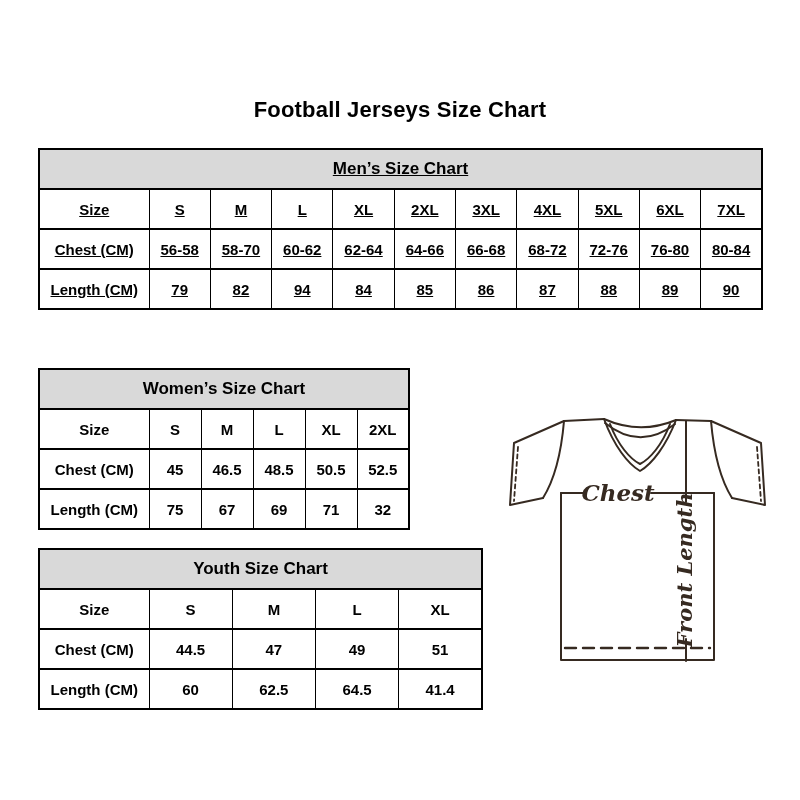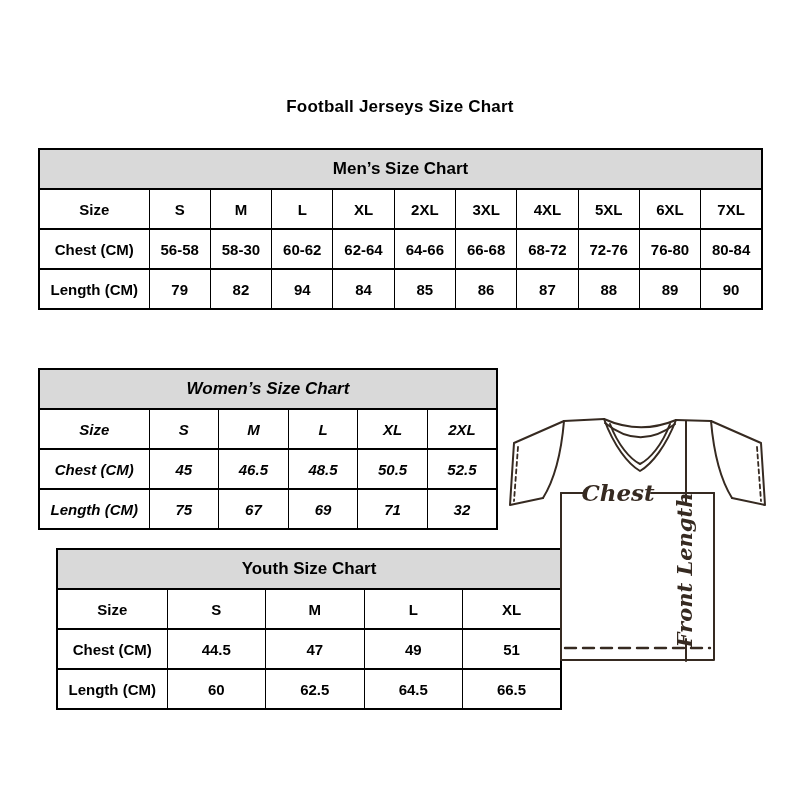--- a/index.html
+++ b/index.html
@@ -3,40 +3,40 @@
 <meta charset="utf-8">
 <style>
   * { margin:0; padding:0; box-sizing:border-box; }
   html,body { width:800px; height:800px; background:#ffffff; }
   .page {
     position:relative; width:800px; height:800px; background:#ffffff;
     font-family:"Liberation Sans", sans-serif; color:#000;
   }
   .page-title {
     position:absolute; top:97px; left:0; width:800px;
-    text-align:center; font-size:17px; font-weight:bold; color:#000;
+    text-align:center; font-size:22px; font-weight:bold; color:#000;
     letter-spacing:0.2px;
   }
   table.size-table {
     position:absolute; border-collapse:collapse; table-layout:fixed;
     border:2px solid #000; background:#fff;
   }
   table.size-table th, table.size-table td {
     border-top:2px solid #000; border-bottom:2px solid #000;
     border-left:1px solid #000; border-right:1px solid #000;
     text-align:center; vertical-align:middle;
     font-weight:bold; font-size:15px; height:40px; padding:0 2px;
     overflow:hidden; white-space:nowrap;
   }
   table.size-table th.tbl-title {
     background:#d9d9d9; font-size:17px; height:40px;
   }
-  #mens-table   { left:38px; top:148px; width:725px; }
-  #womens-table { left:38px; top:368px; width:460px;font-style:italic; }
-  #youth-table  { left:56px; top:548px; width:506px; }
+  #mens-table   { left:38px; top:148px; width:725px;text-decoration:underline; }
+  #womens-table { left:38px; top:368px; width:372px; }
+  #youth-table  { left:38px; top:548px; width:445px; }
   col.label-col { width:110px; }
   .jersey-svg { position:absolute; left:501px; top:398px; }
   .diagram-text {
     font-family:"DejaVu Serif", serif; font-style:italic; font-weight:bold;
     fill:#362a21;
   }
 </style>
 </head>
 <body>
 
@@ -62,21 +62,21 @@
       <td>2XL</td>
       <td>3XL</td>
       <td>4XL</td>
       <td>5XL</td>
       <td>6XL</td>
       <td>7XL</td>
     </tr>
     <tr>
       <td>Chest (CM)</td>
       <td>56-58</td>
-      <td>58-30</td>
+      <td>58-70</td>
       <td>60-62</td>
       <td>62-64</td>
       <td>64-66</td>
       <td>66-68</td>
       <td>68-72</td>
       <td>72-76</td>
       <td>76-80</td>
       <td>80-84</td>
     </tr>
     <tr>
@@ -152,21 +152,21 @@
       <td>44.5</td>
       <td>47</td>
       <td>49</td>
       <td>51</td>
     </tr>
     <tr>
       <td>Length (CM)</td>
       <td>60</td>
       <td>62.5</td>
       <td>64.5</td>
-      <td>66.5</td>
+      <td>41.4</td>
     </tr>
     </tbody>
   </table>
 
   <svg class="jersey-svg" width="278" height="292" viewBox="0 0 278 292" fill="none" xmlns="http://www.w3.org/2000/svg">
     <g stroke="#362a21" stroke-width="2" fill="none" stroke-linejoin="round" stroke-linecap="round">
 
       <path d="M63,23 L103,21"></path>
       <path d="M175,22 L210,23"></path>
 

